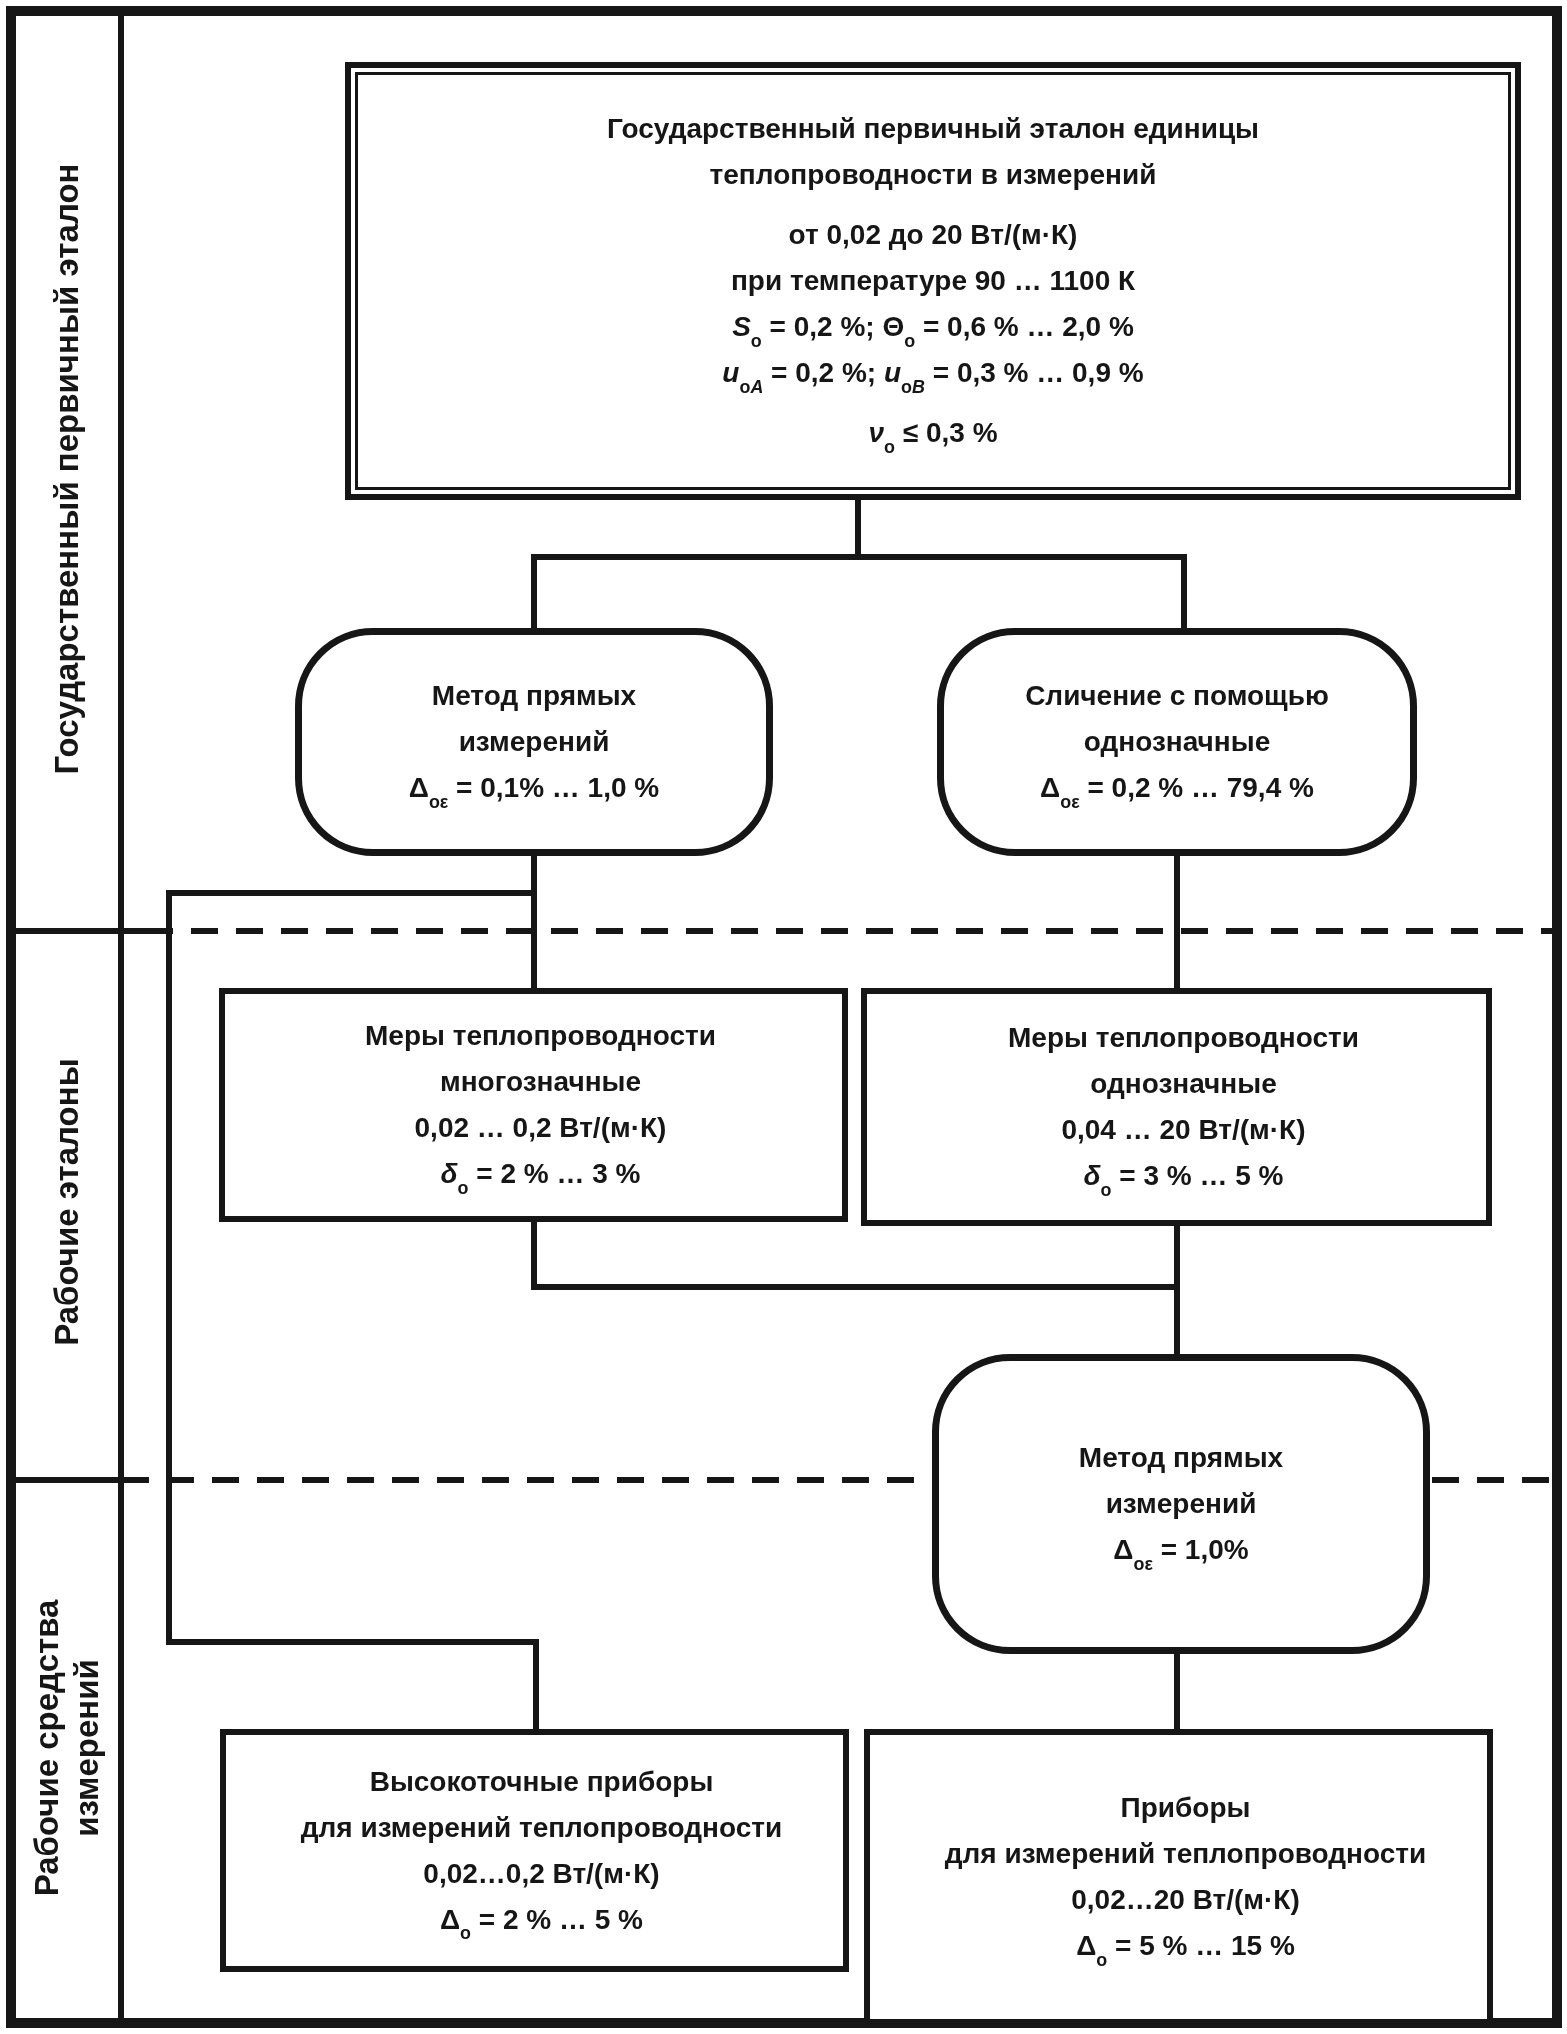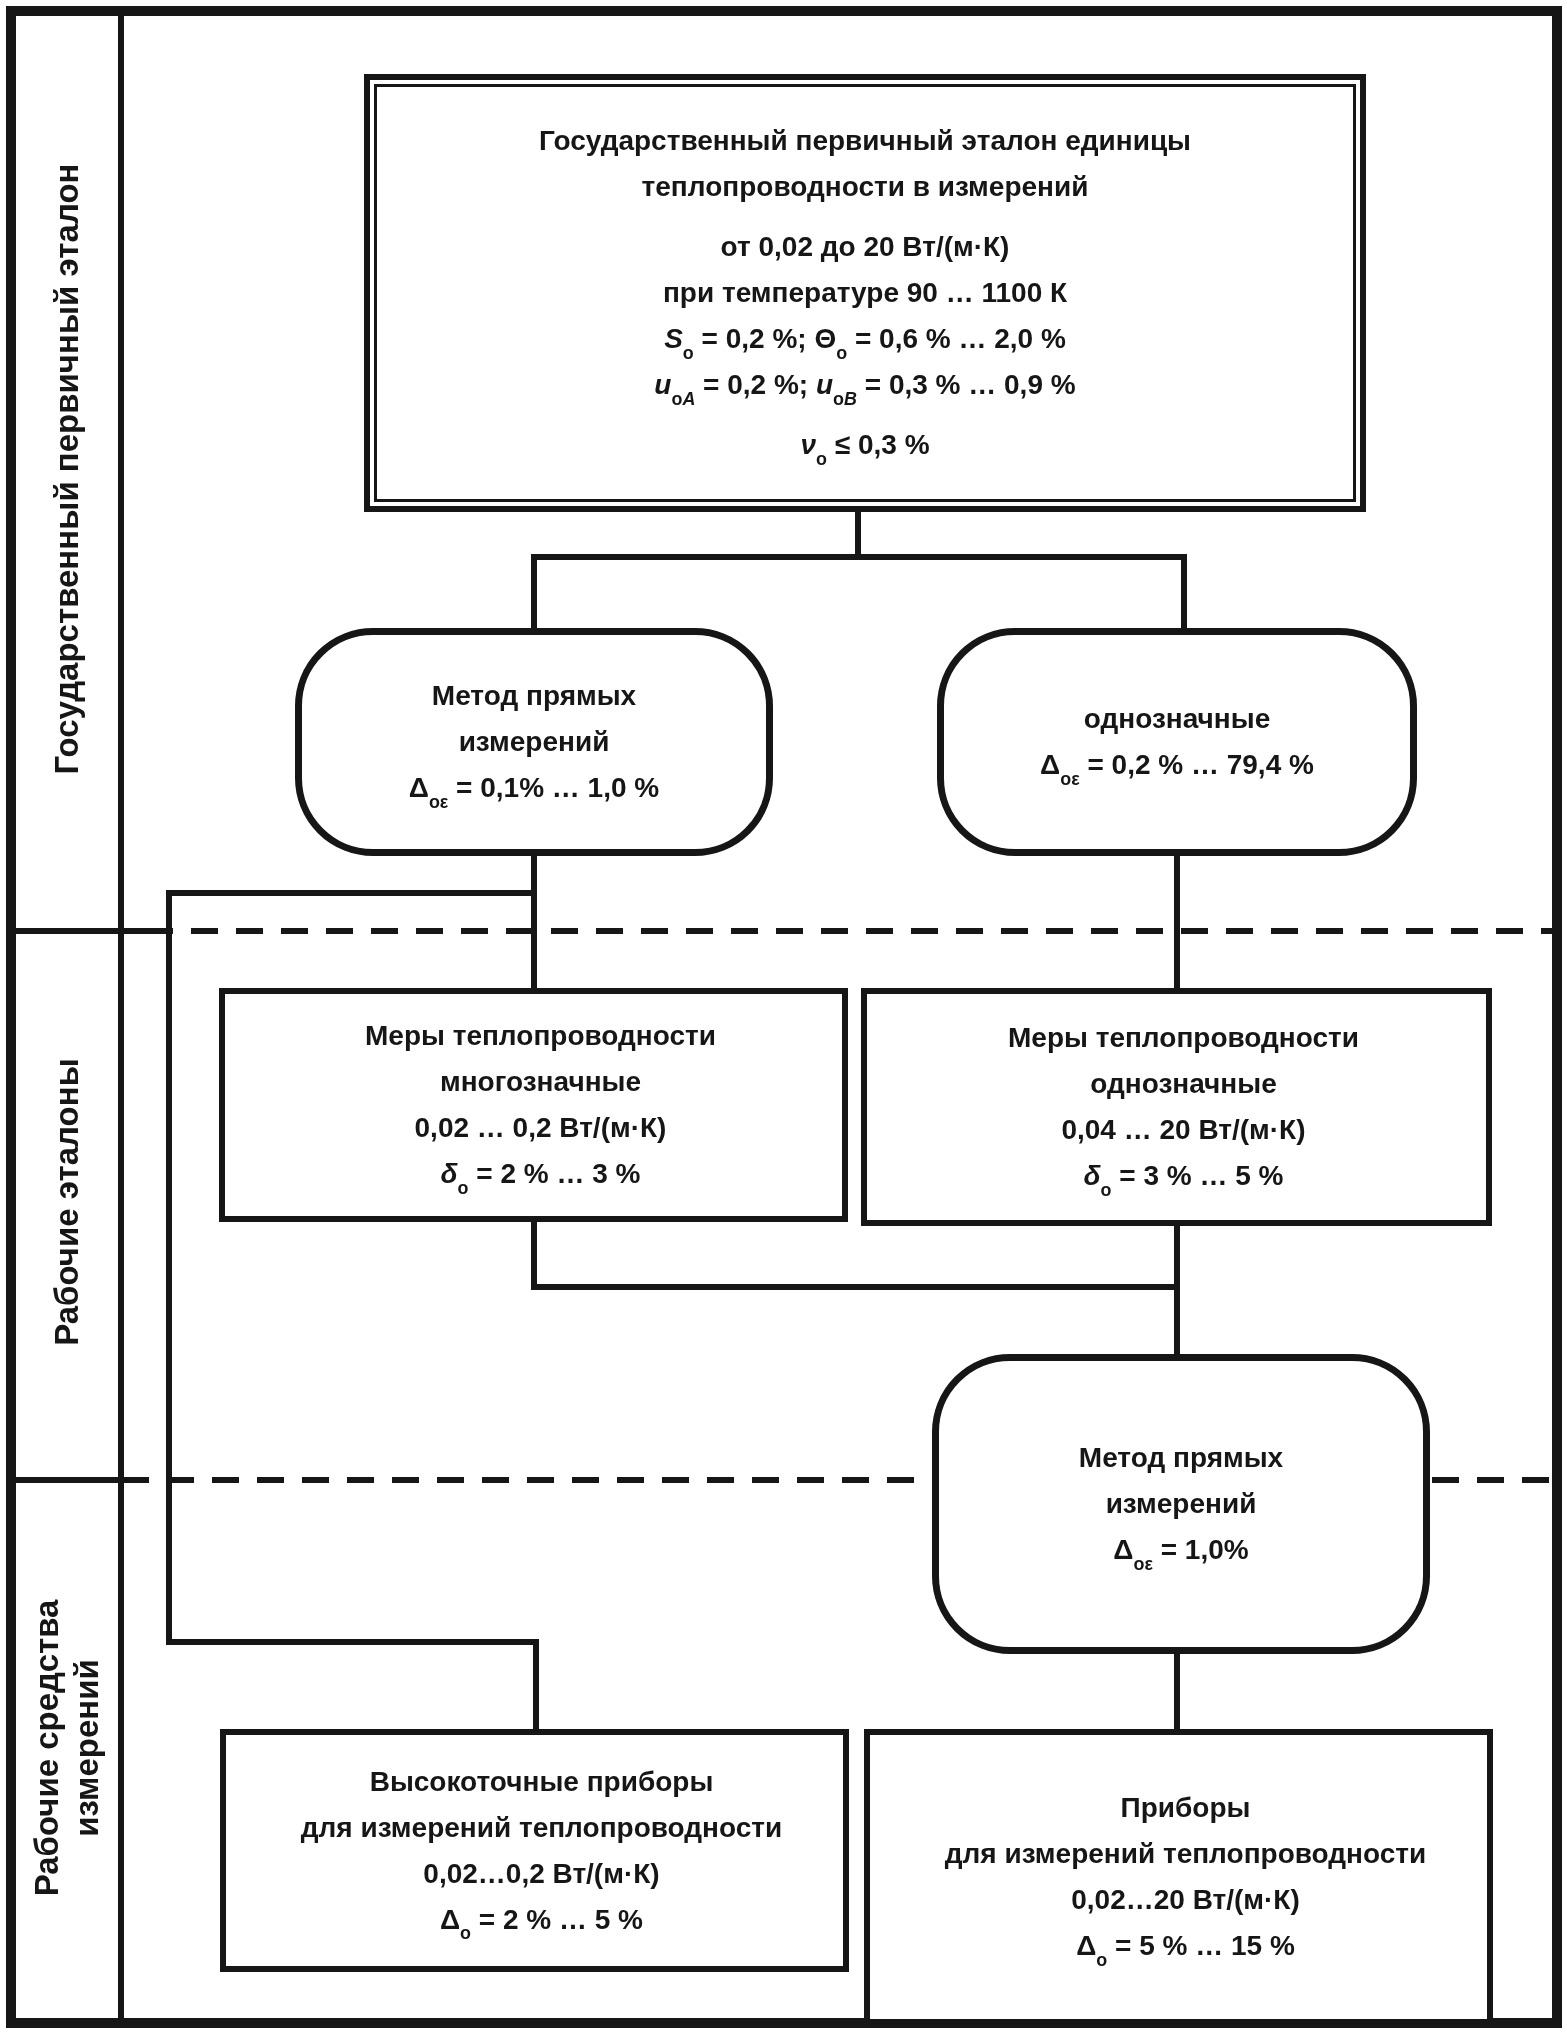--- a/index.html
+++ b/index.html
@@ -118,39 +118,40 @@
   <div class="ln" style="left:166px; top:890px; width:6px; height:755px;"></div>
   <div class="ln" style="left:166px; top:1639px; width:373px; height:6px;"></div>
   <div class="ln" style="left:533px; top:1639px; width:6px; height:94px;"></div>
 
   <div class="ln" style="left:531px; top:1218px; width:6px; height:72px;"></div>
   <div class="ln" style="left:531px; top:1284px; width:649px; height:6px;"></div>
   <div class="ln" style="left:1174px; top:1218px; width:6px; height:140px;"></div>
 
   <div class="ln" style="left:1174px; top:1650px; width:6px; height:84px;"></div>
 
-  <div class="dbox" style="left:364px; top:62px; width:1002px; height:438px;margin-top:12px;">
+  <div class="dbox" style="left:345px; top:62px; width:1176px; height:438px;">
     <div class="dbox-inner">
       <div class="t">Государственный первичный эталон единицы</div>
       <div class="t">теплопроводности в измерений</div>
       <div class="t gap-top">от 0,02 до 20 Вт/(м·К)</div>
       <div class="t">при температуре 90 … 1100 К</div>
       <div class="t"><i>S</i><sub>о</sub><span> = 0,2 %; </span><span>Θ</span><sub>о</sub><span> = 0,6 % … 2,0 %</span></div>
       <div class="t"><i>u</i><sub>о</sub><sub><i>A</i></sub><span> = 0,2 %; </span><i>u</i><sub>о</sub><sub><i>B</i></sub><span> = 0,3 % … 0,9 %</span></div>
       <div class="t gap-top"><i>ν</i><sub>о</sub><span> ≤ 0,3 %</span></div>
     </div>
   </div>
 
   <div class="rbox" style="left:295px; top:628px; width:478px; height:228px;">
     <div class="t">Метод прямых</div>
     <div class="t">измерений</div>
     <div class="t"><span>Δ</span><sub>оε</sub><span> = 0,1% … 1,0 %</span></div>
   </div>
 
   <div class="rbox" style="left:937px; top:628px; width:480px; height:228px;">
+    <div class="t">Сличение с помощью</div>
     <div class="t">однозначные</div>
     <div class="t"><span>Δ</span><sub>оε</sub><span> = 0,2 % … 79,4 %</span></div>
   </div>
 
   <div class="box" style="left:219px; top:988px; width:629px; height:234px;">
     <div class="t">Меры теплопроводности</div>
     <div class="t">многозначные</div>
     <div class="t">0,02 … 0,2 Вт/(м·К)</div>
     <div class="t"><i>δ</i><sub>о</sub><span> = 2 % … 3 %</span></div>
   </div>

